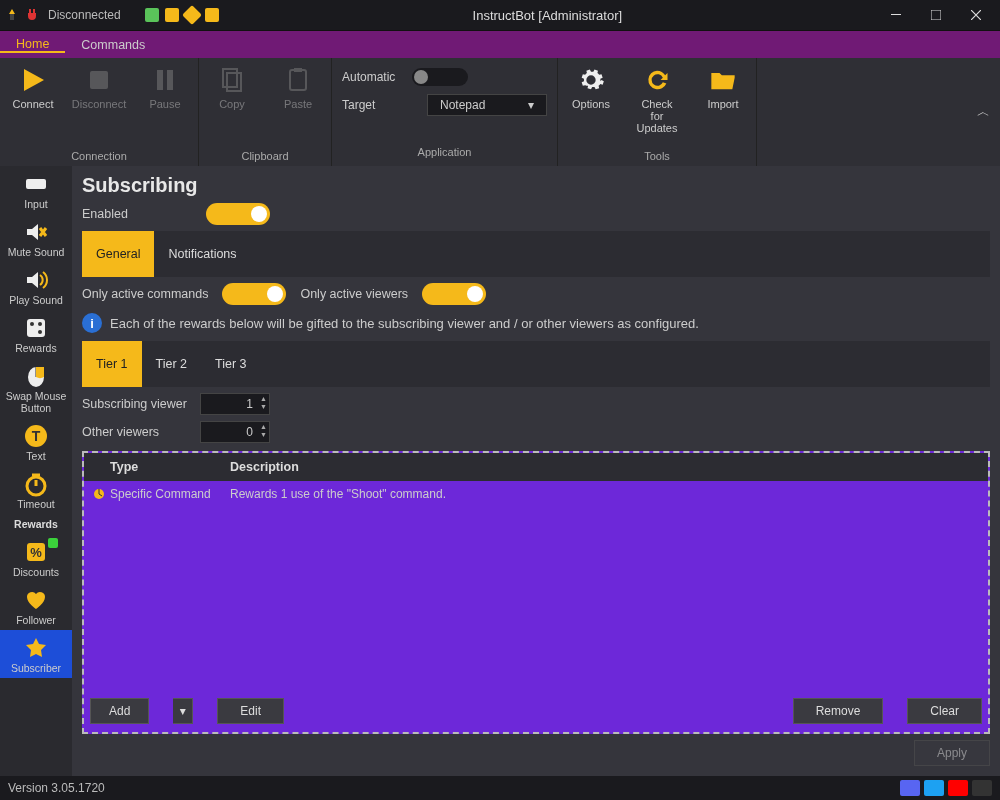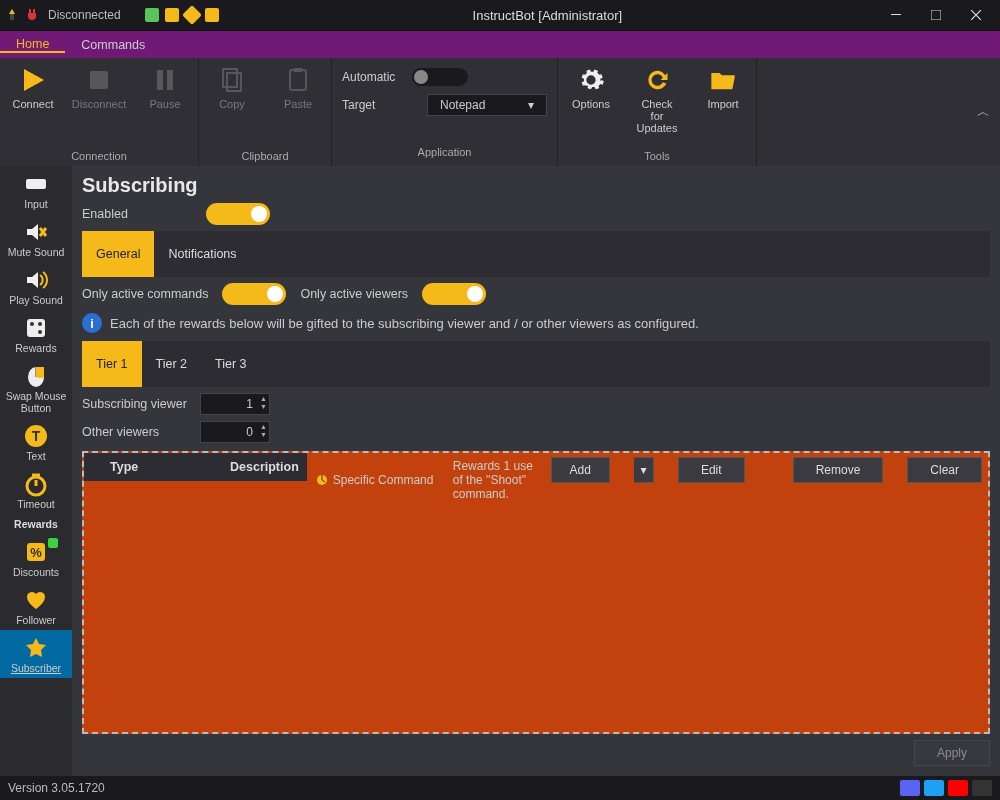--- a/index.html
+++ b/index.html
@@ -33,40 +33,40 @@
   .switch { width: 56px; height: 18px; background: #1a1a1e; border-radius: 50px; position: relative; }
   .switch .knob { width: 14px; height: 14px; background: #888; border-radius: 50%; position: absolute; top: 2px; left: 2px; }
   .select { width: 120px; height: 22px; background: #1a1a1e; border: 1px solid #444; display:flex; align-items:center; padding:0 12px; font-size:12px; justify-content:space-between;margin-left:15px; }
   .ribbon .chev { position:absolute; right:10px; top:50%; transform:translateY(-50%); color:#ccc; }
   
   .main { display:flex; height: calc(800px - 30px - 28px - 108px - 24px); }
   .sidebar { width: 72px; background: #2a2a2f; display:flex; flex-direction:column; align-items:center; overflow:hidden; }
   .sbitem { width: 72px; display:flex; flex-direction:column; align-items:center; padding: 4px 0; gap: 0; position:relative; }
   .sbitem .ic { width: 28px; height: 28px; display:flex; align-items:center; justify-content:center; }
   .sbitem .sl { font-size: 10.5px; text-align:center; line-height:12px; }
-  .sbitem.sel { background: #0369a1; text-decoration: underline; }
+  .sbitem.sel { background: #1d4ed8; }
   .sbitem.bold .sl { font-weight:bold; color:#ddd; }
   .sbitem .dot { position:absolute; top:4px; right:14px; width:10px; height:10px; background:#3bd23b; border-radius:2px; }
   .content { flex:1; background: #35353c; padding: 8px 10px 10px 10px; display:flex; flex-direction:column; gap:6px; overflow:hidden; }
   h2 { font-size: 20px; color:#e8e8e8; font-weight:bold; }
   .rowline { display:flex; align-items:center; gap: 14px; }
   .rowline .lbl { font-size:12.5px; color:#ccc; }
   .bigsw { width: 64px; height: 22px; background:#f5b91a; border-radius:50px; position:relative; }
   .bigsw .knob { width:16px; height:16px; background:#fff; border-radius:50%; position:absolute; top:3px; right:3px; }
   .tabs, .subtabs { display:flex; background:#2c2c32; }
   .tab { padding:16px 14px; font-size:12.5px; color:#ddd; }
   .tab.active { background:#f5b91a; color:#222; }
   .infobar { display:flex; align-items:center; gap:8px; padding:2px 0; }
   .infoicon { width:20px;height:20px;border-radius:50%;background:#2a6fd4; display:flex;align-items:center;justify-content:center;color:#fff;font-weight:bold;font-size:13px; }
   .numin { display:flex; align-items:center; gap:8px; }
   .numin .lbl { font-size:12.5px; width:110px; }
   .numinput { width:70px; height:22px; background:#1a1a1e; border:1px solid #444; display:flex; align-items:center; justify-content:flex-end; padding:0 16px 0 4px; position:relative; font-size:12px; }
   .numinput .spn { position:absolute; right:2px; top:1px; display:flex; flex-direction:column; gap:0; }
   .numinput .spn span { font-size:7px; line-height:8px; color:#aaa; text-align:center; }
-  .dashed { flex:1; border:2px dashed #bbb; padding:0 0 4px 0; display:flex; flex-direction:row; margin-top:2px; background:#c2410c; }
+  .dashed { flex:1; border:2px dashed #bbb; padding:0 0 4px 0; display:flex; flex-direction:column; margin-top:2px; background:#6d28d9; }
   .thead { display:flex; background:#2c2c32; height:28px; align-items:center; padding:0 8px; gap:0; }
   .th { font-size:12.5px; color:#ddd; font-weight:bold; }
   .th.c0{min-width:18px;} .th.c1{width:120px;} .th.c2{flex:1;}
   .trow { display:flex; padding:6px 8px; align-items:center; }
   .trow .c0{min-width:18px;} .trow .c1{width:120px; font-size:12px;} .trow .c2{flex:1; font-size:12px;}
   .tblbody{flex:1;}
   .tbuttons { display:flex; padding:4px 6px; gap:24px; }
   .btn { height:26px; background:#3a3a40; border:1px solid #555; font-size:12px; color:#ddd; display:flex; align-items:center; justify-content:center; padding:0 22px; }
   .btn.split { padding:0 18px; position:relative; }
   .btn.splitdd { width:20px; padding:0; border-left:none; }

